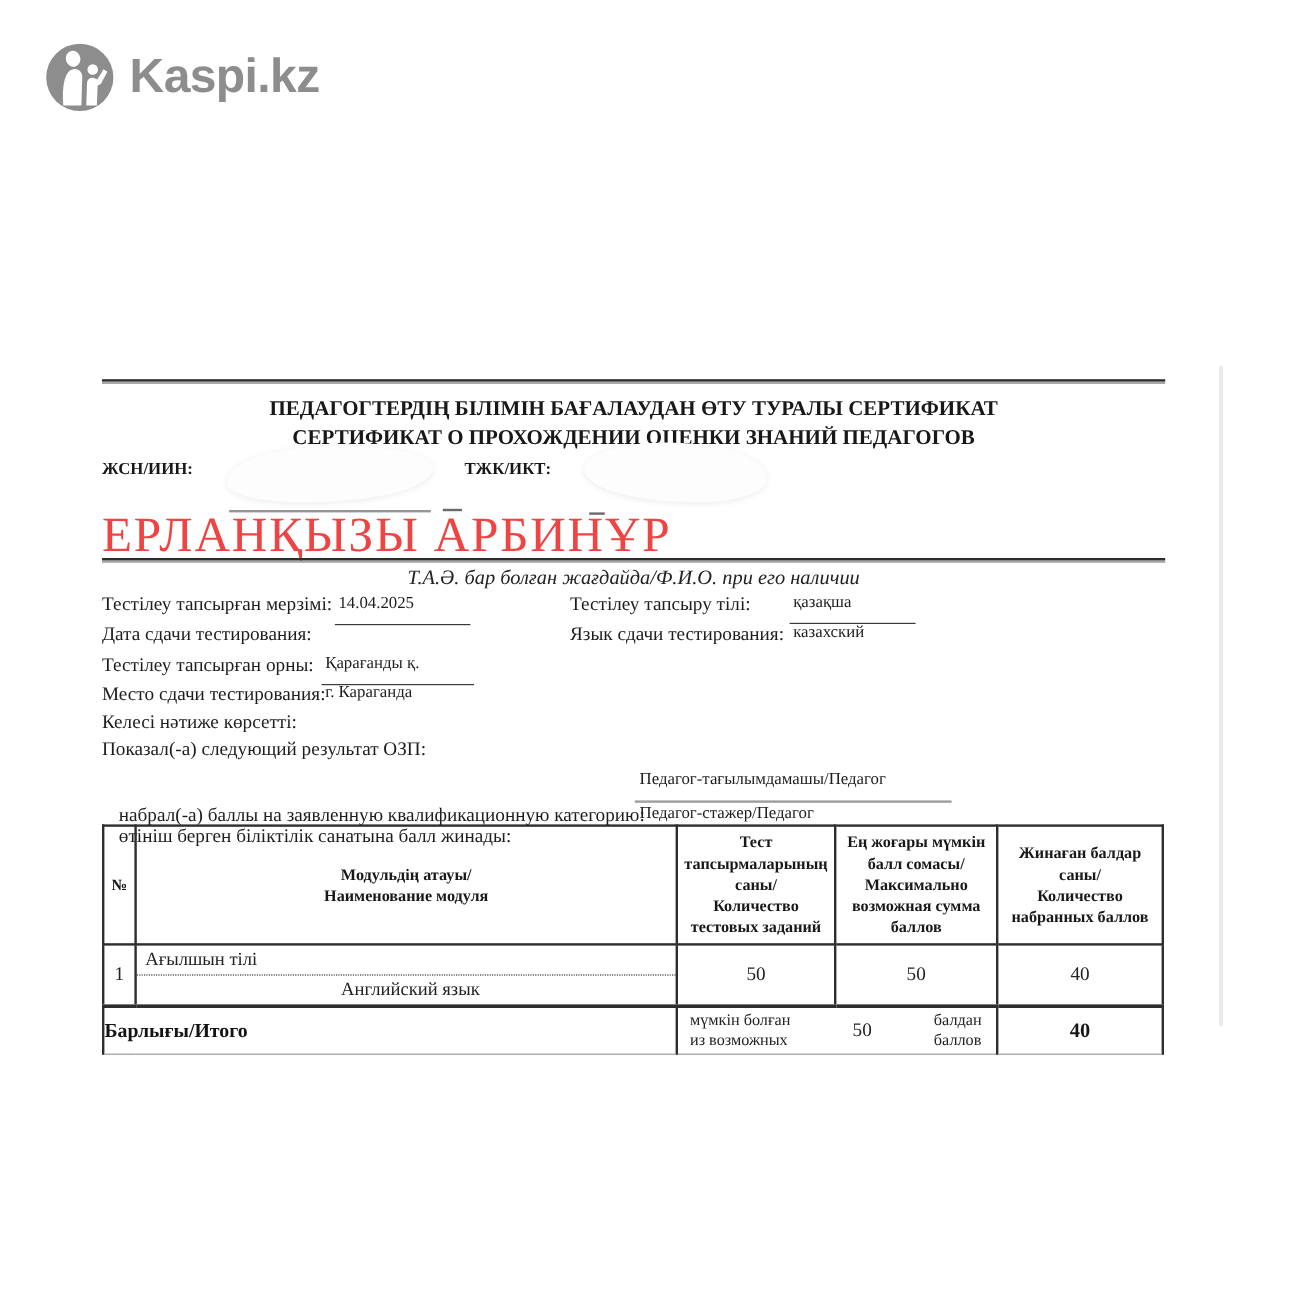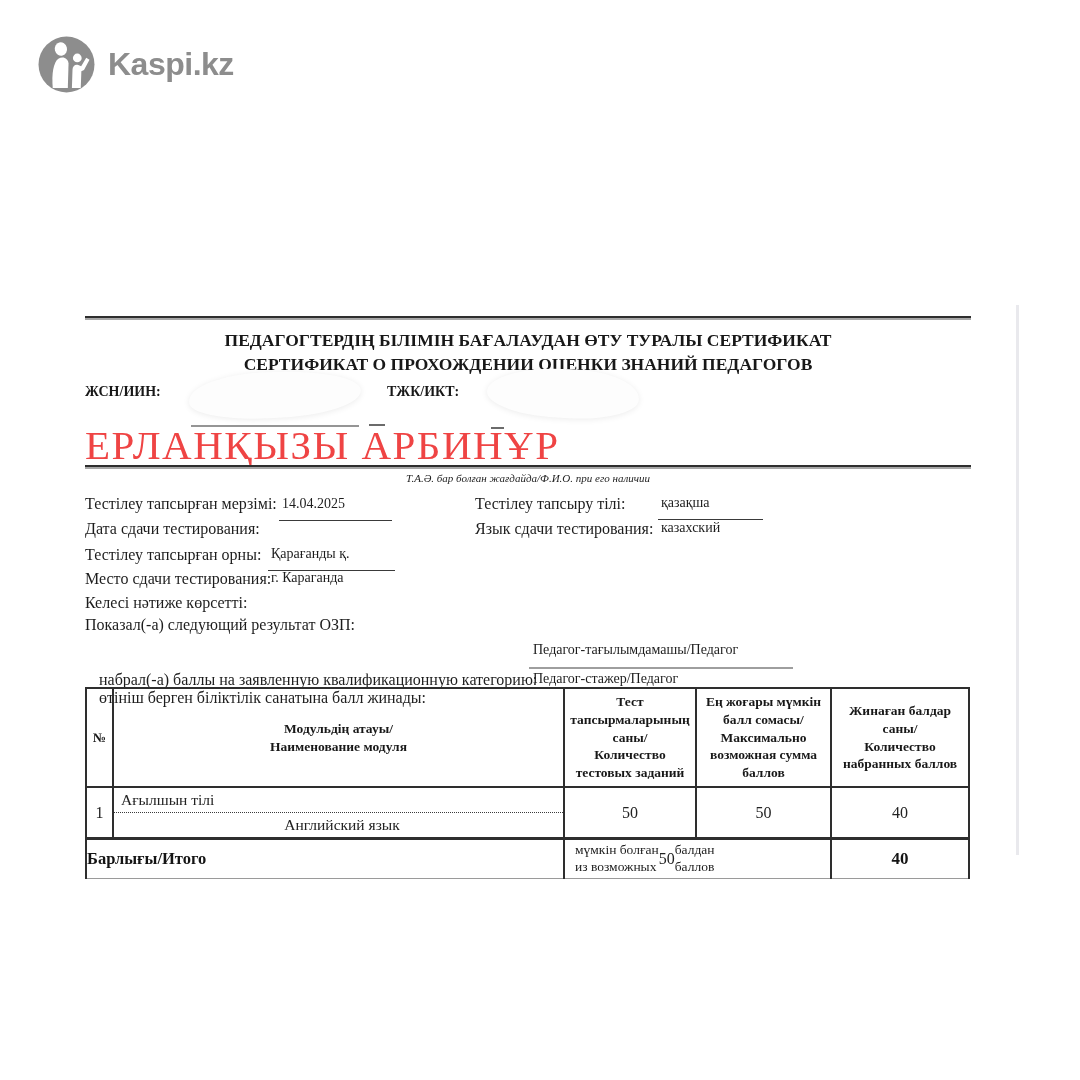--- a/index.html
+++ b/index.html
@@ -3,21 +3,21 @@
 <meta charset="utf-8">
 <style>
   * { margin:0; padding:0; box-sizing:border-box; }
   html,body { width:1080px; height:1080px; background:#ffffff; overflow:hidden;
               font-family:"Liberation Serif", serif; color:#222; }
 
   
   .logo { position:absolute; left:38px; top:36px; display:flex; align-items:center; gap:13px; }
   .logo-icon { width:57px; height:57px; display:block; }
   .logo-text { font-family:"Liberation Sans", sans-serif; font-weight:bold;
-               font-size:32px; color:#8d8d8d; letter-spacing:-0.5px; }
+               font-size:40px; color:#8d8d8d; letter-spacing:-0.5px; }
 
   
   .doc { position:absolute; left:85px; top:300px; width:886px; height:600px; }
 
   .scanline { position:absolute; left:0; width:886px; height:2px; background:#2e2e2e;
               box-shadow:0 2px 0 #a6a6a6; }
   .scan-edge { position:absolute; left:931px; top:5px; width:3px; height:550px; background:#e9e9ed; }
 
   .title { position:absolute; left:0; width:886px; text-align:center; font-weight:bold;
            font-size:17.5px; color:#181818; }
@@ -28,21 +28,21 @@
             border-radius:48% 52% 55% 45% / 62% 50% 58% 42%; transform:rotate(-2deg); }
   .patch2 { left:402px; top:69px; width:152px; height:49px;
             border-radius:52% 48% 45% 55% / 55% 60% 45% 52%; transform:rotate(2deg); }
   .uline { position:absolute; height:0; border-top:1.5px solid #3a3a3a; }
   .uline-gray { border-top:2px solid #959595; }
   .dash { position:absolute; height:0; border-top:2px solid #6b6b6b; }
 
   .holder-name { position:absolute; left:0; top:121px; width:886px; text-align:left;
                  font-size:41px; letter-spacing:1.5px; color:#ef4444; }
   .caption { position:absolute; left:0; top:172px; width:886px; text-align:center;
-             font-style:italic; font-size:11px; color:#222; }
+             font-style:italic; font-size:17px; color:#222; }
 
   .fline { position:absolute; font-size:16px; color:#1d1d1d; white-space:nowrap; }
   .fval  { position:absolute; font-size:14px; color:#1d1d1d; white-space:nowrap; }
 
   
   table.cert { position:absolute; left:0; top:387px; width:883px; table-layout:fixed;
                border-collapse:collapse; }
   table.cert col.c1{width:27px;} table.cert col.c2{width:451px;}
   table.cert col.c3{width:132px;} table.cert col.c4{width:135px;} table.cert col.c5{width:138px;}
   table.cert th, table.cert td { border:2px solid #2e2e2e; }
@@ -51,21 +51,21 @@
   table.cert tr.hdr th { border-bottom-width:2.5px; }
   table.cert tr.r1 td { border-bottom-width:3px; height:46px; font-size:16px; vertical-align:middle; }
   table.cert tr.tot td { border-bottom:1.5px solid #9a9a9a; height:40px; vertical-align:middle; }
   td.num { text-align:center; font-size:15.5px; }
   td.module { padding:0;font-family:Liberation Serif, serif; }
   .module-kk { font-size:15.5px; padding:3px 0 3px 7px; border-bottom:1.5px dotted #3c3c3c; }
   .module-ru { font-size:15.5px; padding:3px 0 3px 7px;text-align:center; }
   td.score { text-align:center; }
   td.total-label { font-weight:bold; font-size:16.5px; padding-right:4px; color:#141414; }
   td.total-mid { padding:0; }
-  .total-mid-inner { display:flex; align-items:center; padding:0 12px 0 10px; }
+  .total-mid-inner { display:flex; justify-content:space-between; align-items:center; padding:0 12px 0 10px; }
   .total-small { font-size:13.5px; line-height:1.25; white-space:pre-line; }
   .total-50 { font-size:16px; }
   td.total-score { text-align:center; font-weight:bold; font-size:17px; color:#141414; }
 </style>
 </head>
 <body>
 
 <div class="logo">
   <svg class="logo-icon" viewBox="0 0 56 56">
     <circle cx="28" cy="28" r="27.5" fill="#8d8d8d"></circle>

